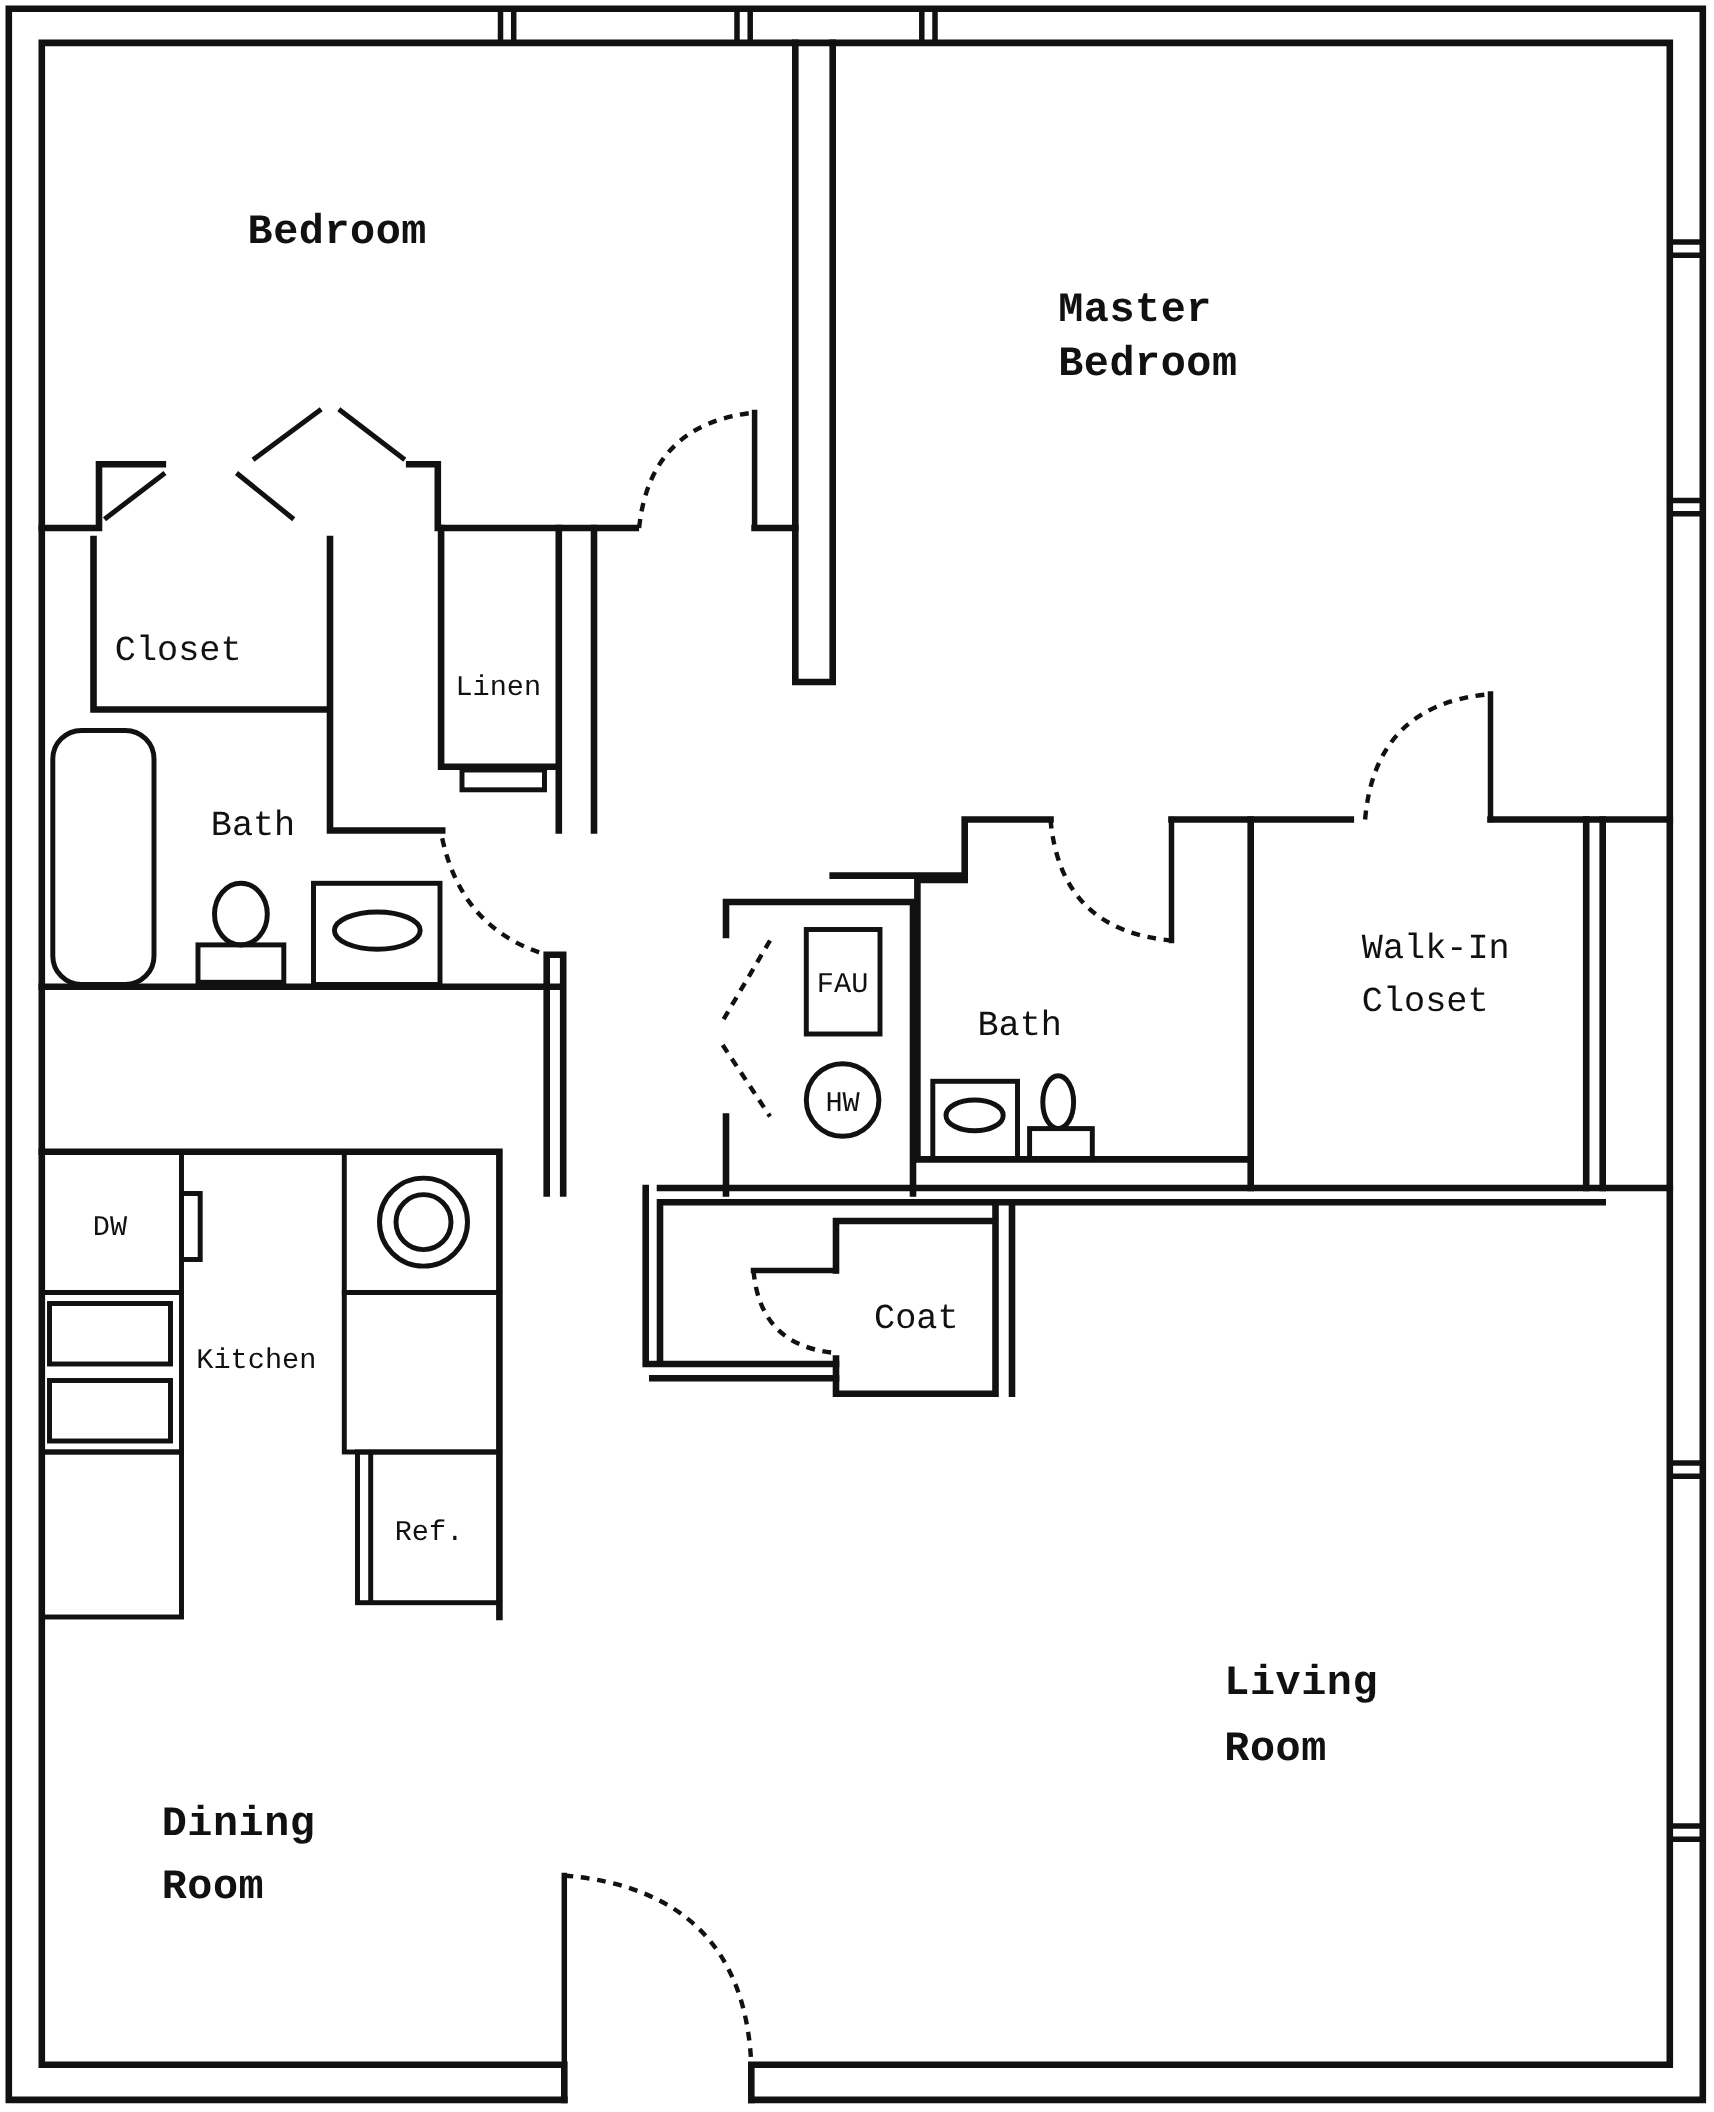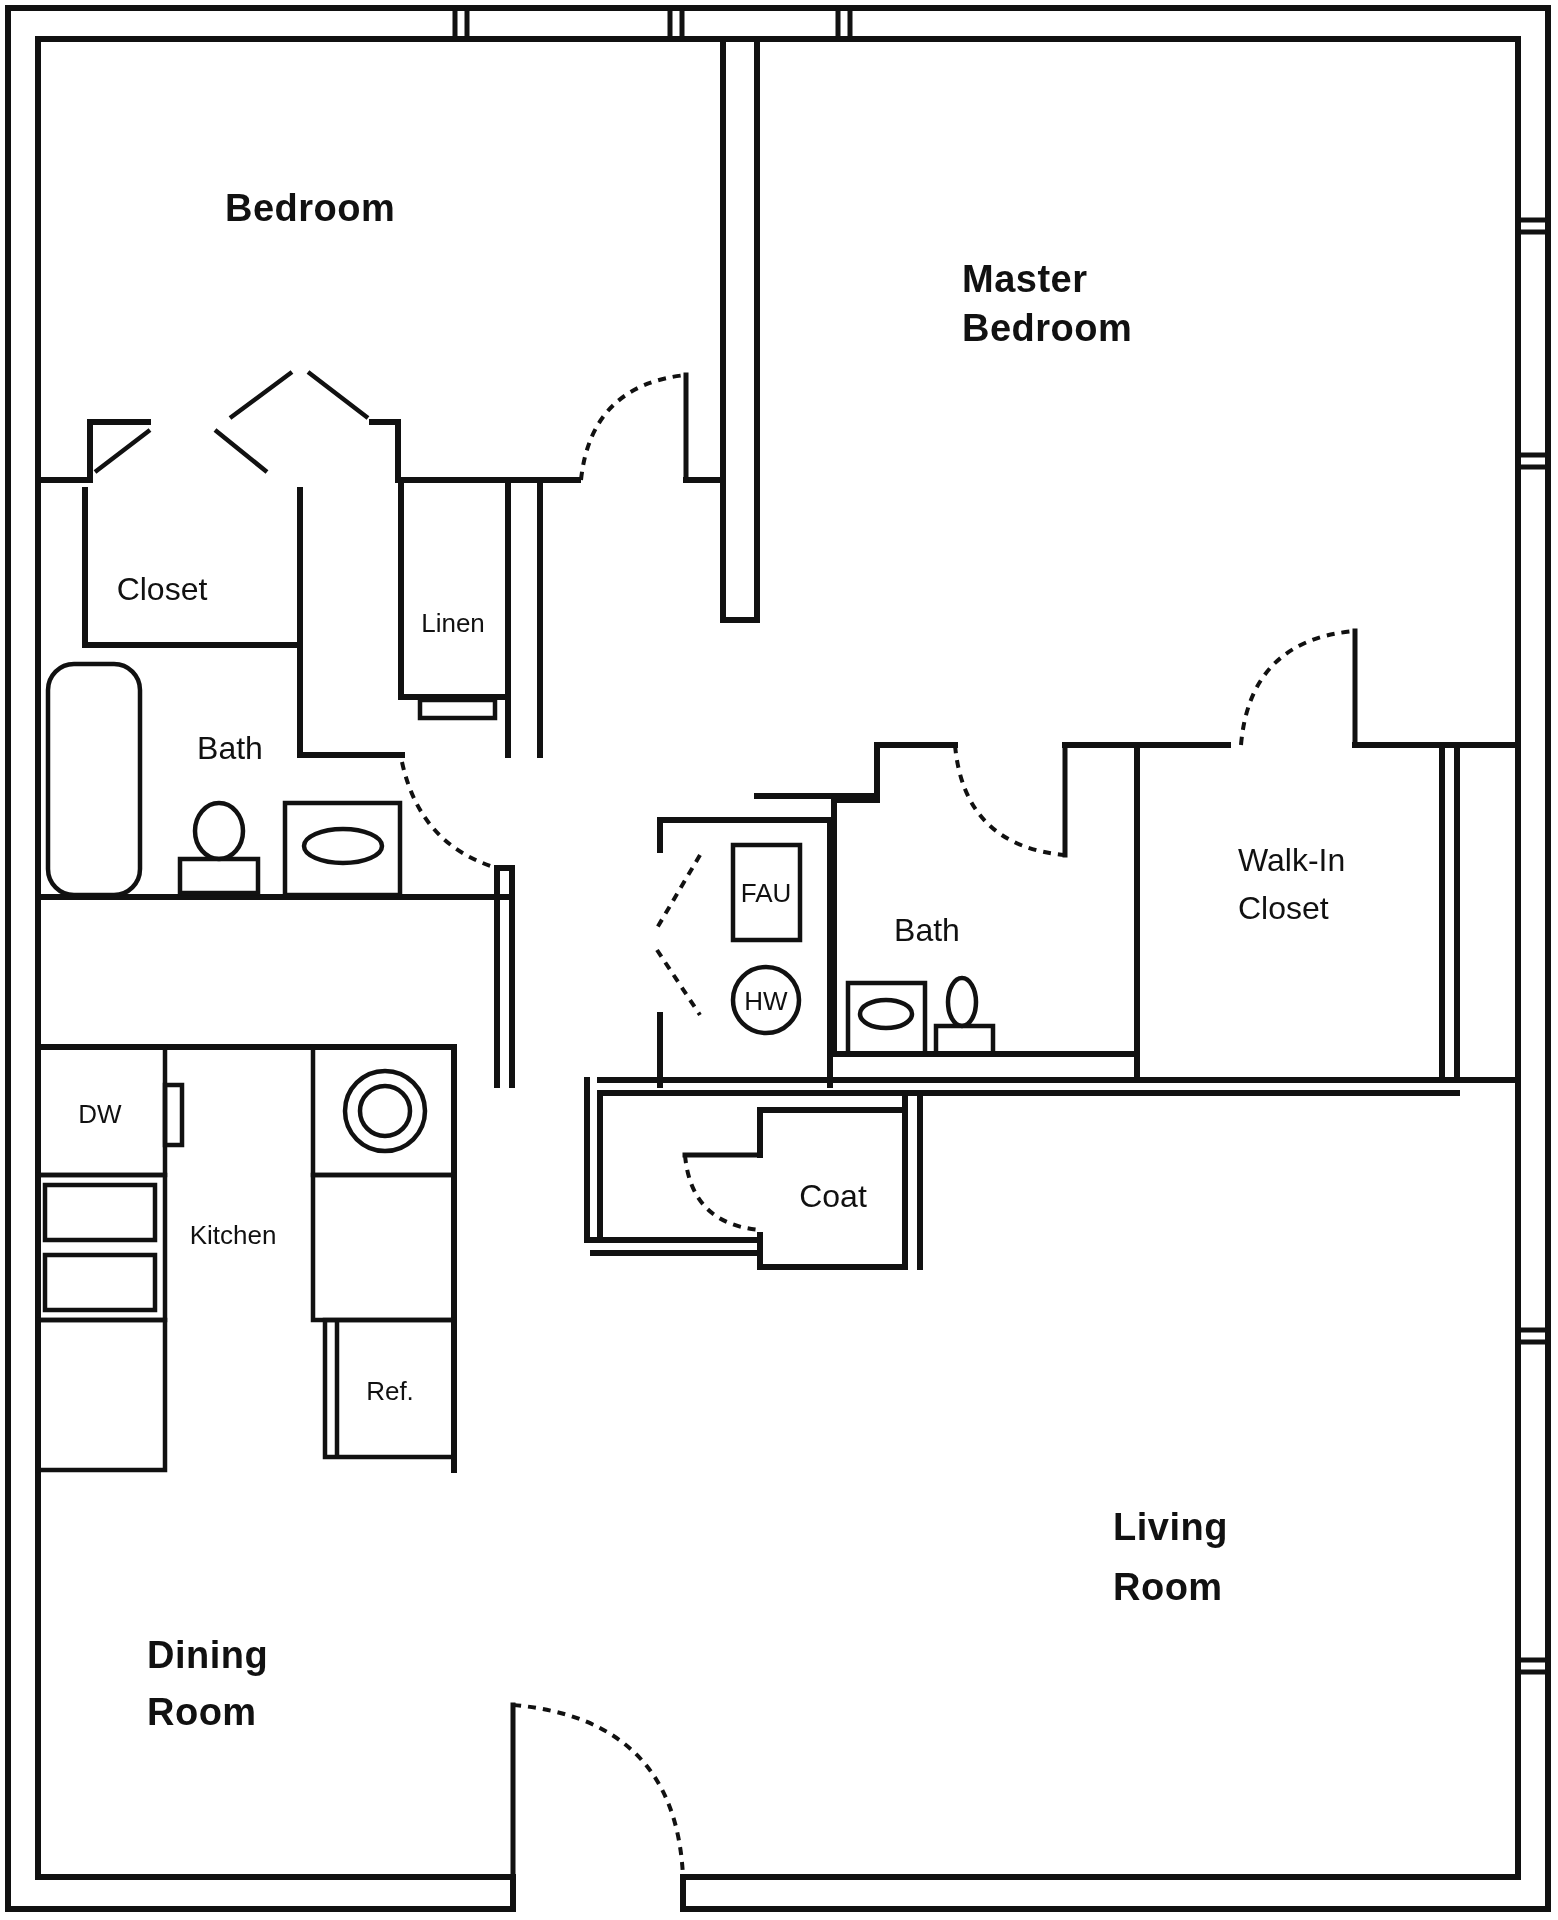--- a/index.html
+++ b/index.html
@@ -1,21 +1,21 @@
 <!DOCTYPE html>
 <html><head>
 <meta charset="utf-8">
 <style>
   html, body { margin: 0; padding: 0; background: #ffffff; }
   #plan-wrap {
     position: relative;
     width: 1558px;
     height: 1920px;
     background: #ffffff;
-    font-family: Liberation Sans, sans-serif;
+    font-family: Liberation Mono, monospace;
   }
   svg { position: absolute; inset: 0; display: block; }
   .wall    { fill: none; stroke: #111111; stroke-width: 6;   stroke-linecap: square; }
   .tick    { fill: none; stroke: #111111; stroke-width: 5;   stroke-linecap: butt; }
   .leaf    { fill: none; stroke: #111111; stroke-width: 5;   stroke-linecap: square; }
   .arc     { fill: none; stroke: #111111; stroke-width: 4;   stroke-dasharray: 8 7; }
   .bifold  { fill: none; stroke: #111111; stroke-width: 4.5; }
   .bifold-dash { fill: none; stroke: #111111; stroke-width: 4; stroke-dasharray: 8 7; }
   .fixture { fill: none; stroke: #111111; stroke-width: 4.5; }
   text { fill: #111111; }

